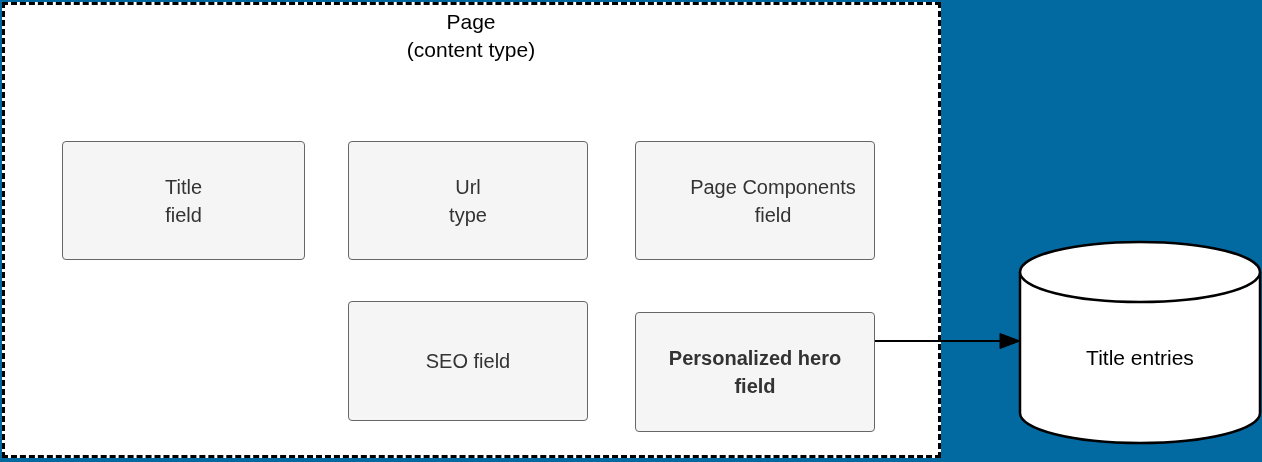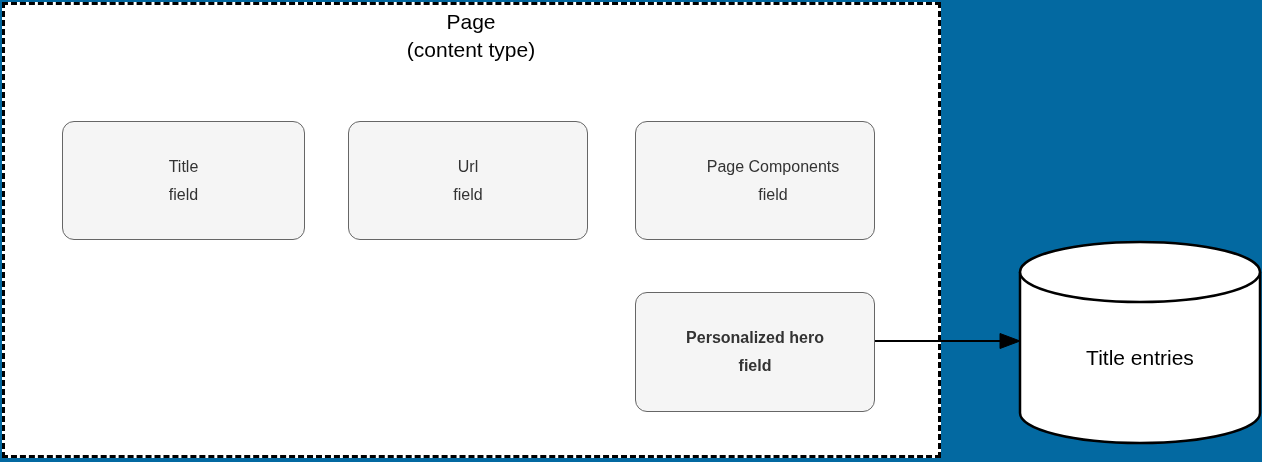--- a/index.html
+++ b/index.html
@@ -32,30 +32,31 @@
     text-align: center;
     font-size: 21px;
     line-height: 28px;
     color: #000000;
     white-space: pre-line;
   }
   .field-box {
     position: absolute;
     background: #F5F5F5;
     border: 1px solid #666666;
-    border-radius: 12px;
+    border-radius: 4px;
     display: flex;
     align-items: center;
     justify-content: center;
     text-align: center;
-    font-size: 16px;
+    font-size: 20px;
     line-height: 28px;
     color: #333333;
     white-space: pre-line;
     box-sizing: border-box;
+    margin-top: 20px;
   }
   .box-title          { left: 62px;  top: 121px; width: 243px; height: 119px; }
   .box-url            { left: 348px; top: 121px; width: 240px; height: 119px; }
   .box-page-components{ left: 635px; top: 121px; width: 240px; height: 119px; padding-left: 36px; }
   .box-seo            { left: 348px; top: 281px; width: 240px; height: 120px; }
   .box-personalized   { left: 635px; top: 292px; width: 240px; height: 120px; font-weight: bold; }
   .overlay-svg {
     position: absolute;
     left: 0;
     top: 0;
@@ -83,25 +84,26 @@
 
   <div class="page-container"></div>
 
   <div class="page-title">Page
 (content type)</div>
 
   <div class="field-box box-title">Title
 field</div>
 
   <div class="field-box box-url">Url
-field</div>
+type</div>
 
   <div class="field-box box-page-components">Page Components
 field</div>
 
+  <div class="field-box box-seo">SEO field</div>
 
   <div class="field-box box-personalized">Personalized hero
 field</div>
 
   <svg class="overlay-svg" viewBox="0 0 1262 462" xmlns="http://www.w3.org/2000/svg">
 
     <g>
       <line x1="875" y1="341" x2="1002" y2="341" stroke="#000000" stroke-width="2"></line>
       <polygon points="1020,341 1000,333.5 1000,348.5" fill="#000000" stroke="#000000"></polygon>
     </g>

